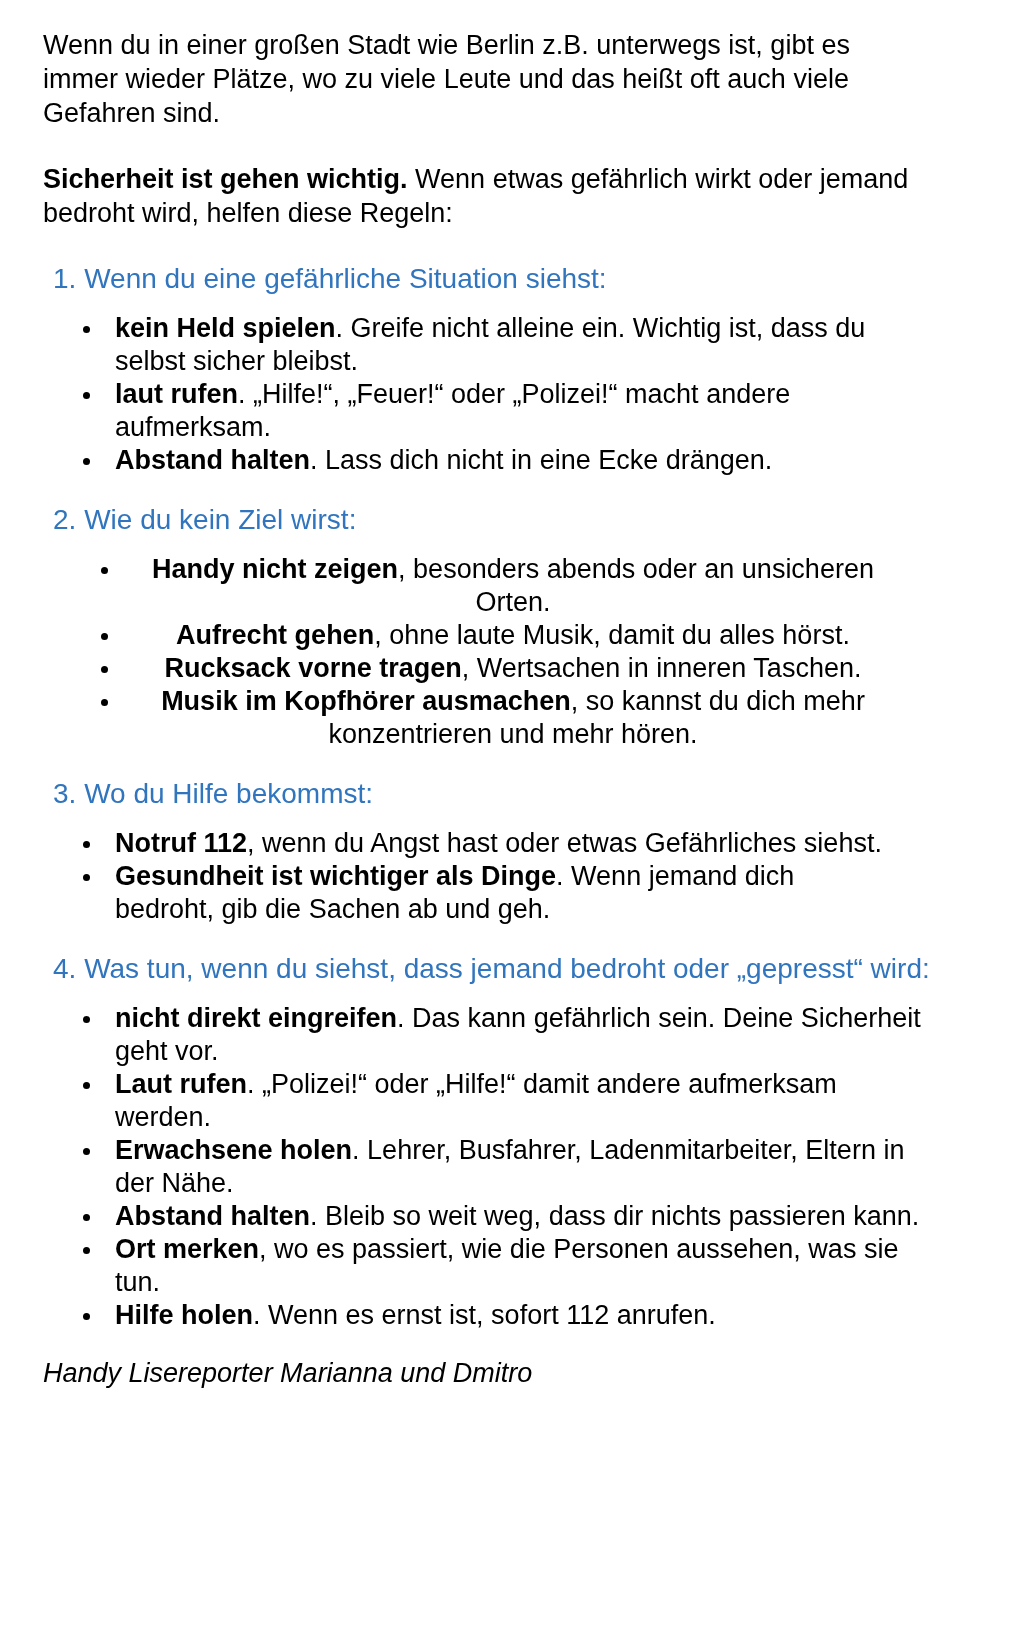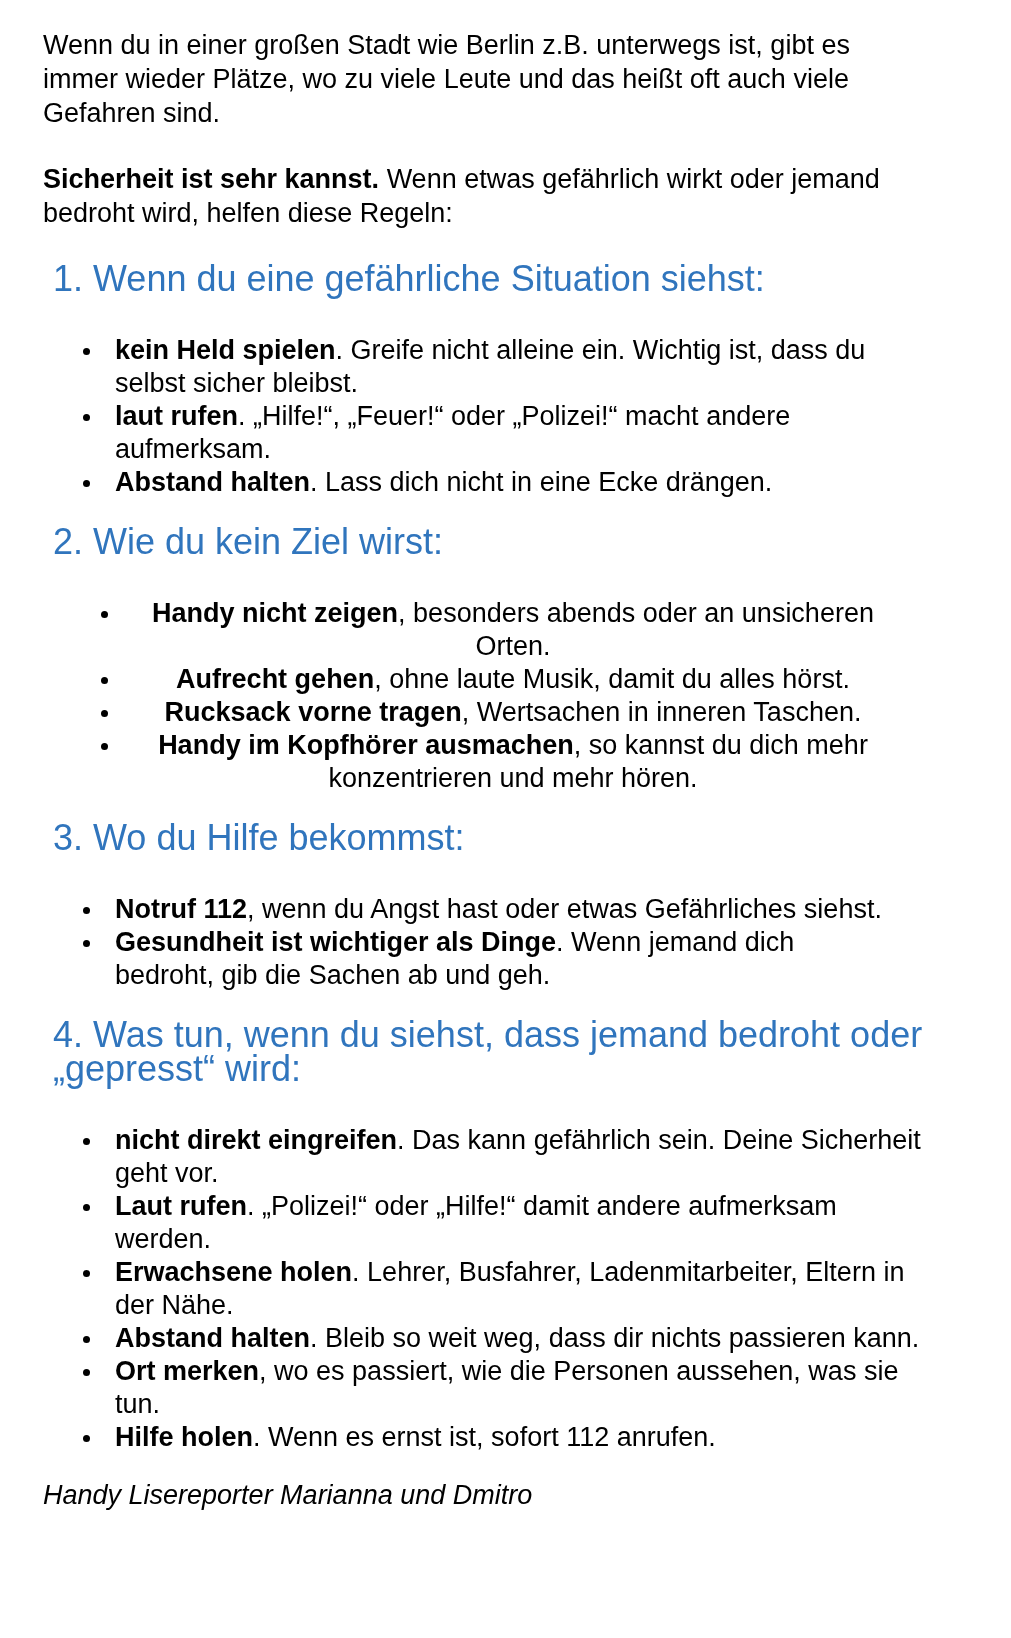--- a/index.html
+++ b/index.html
@@ -15,29 +15,29 @@
     font-size: 27px;
     color: #000000;
   }
   .para {
     width: 880px;
     line-height: 34px;
     margin: 0 0 32px 0;
   }
   .para .lead { font-weight: bold; }
   .section-heading {
-    font-size: 36px;
+    font-size: 28px;
     font-weight: normal;
     line-height: 34px;
     color: #3075BD;
     margin: 26px 0 0 10px;
   }
   ul.rules-list {
     list-style: none;
-    margin: 38px 0 24px 0;
+    margin: 16px 0 24px 0;
     padding: 0;
   }
   ul.rules-list li {
     position: relative;
     line-height: 33px;
     padding-left: 72px;
   }
   ul.rules-list li::before {
     content: "";
     position: absolute;
@@ -63,35 +63,35 @@
     width: 900px;
   }
 </style>
 </head>
 <body>
 
 <div class="page">
 
   <p class="para"><span>Wenn du in einer großen Stadt wie Berlin z.B. unterwegs ist, gibt es immer wieder Plätze, wo zu viele Leute und das heißt oft auch viele Gefahren sind.</span></p>
 
-  <p class="para"><span class="lead">Sicherheit ist sehr kannst.</span><span> Wenn etwas gefährlich wirkt oder jemand bedroht wird, helfen diese Regeln:</span></p>
+  <p class="para"><span class="lead">Sicherheit ist gehen wichtig.</span><span> Wenn etwas gefährlich wirkt oder jemand bedroht wird, helfen diese Regeln:</span></p>
 
   <h2 class="section-heading">1. Wenn du eine gefährliche Situation siehst:</h2>
   <ul class="rules-list list-1">
     <li><span class="lead">kein Held spielen</span><span>. Greife nicht alleine ein. Wichtig ist, dass du selbst sicher bleibst.</span></li>
     <li><span class="lead">laut rufen</span><span>. „Hilfe!“, „Feuer!“ oder „Polizei!“ macht andere aufmerksam.</span></li>
     <li><span class="lead">Abstand halten</span><span>. Lass dich nicht in eine Ecke drängen.</span></li>
   </ul>
 
   <h2 class="section-heading">2. Wie du kein Ziel wirst:</h2>
   <ul class="rules-list list-2">
     <li><span class="lead">Handy nicht zeigen</span><span>, besonders abends oder an unsicheren Orten.</span></li>
     <li><span class="lead">Aufrecht gehen</span><span>, ohne laute Musik, damit du alles hörst.</span></li>
     <li><span class="lead">Rucksack vorne tragen</span><span>, Wertsachen in inneren Taschen.</span></li>
-    <li><span class="lead">Handy im Kopfhörer ausmachen</span><span>, so kannst du dich mehr konzentrieren und mehr hören.</span></li>
+    <li><span class="lead">Musik im Kopfhörer ausmachen</span><span>, so kannst du dich mehr konzentrieren und mehr hören.</span></li>
   </ul>
 
   <h2 class="section-heading">3. Wo du Hilfe bekommst:</h2>
   <ul class="rules-list list-3">
     <li><span class="lead">Notruf 112</span><span>, wenn du Angst hast oder etwas Gefährliches siehst.</span></li>
     <li><span class="lead">Gesundheit ist wichtiger als Dinge</span><span>. Wenn jemand dich bedroht, gib die Sachen ab und geh.</span></li>
   </ul>
 
   <h2 class="section-heading">4. Was tun, wenn du siehst, dass jemand bedroht oder „gepresst“ wird:</h2>
   <ul class="rules-list list-4">

